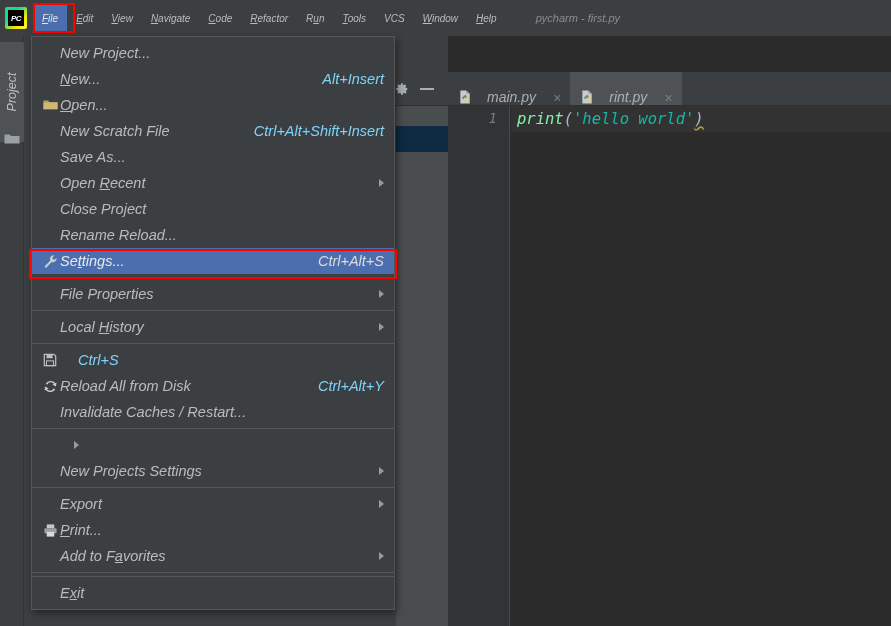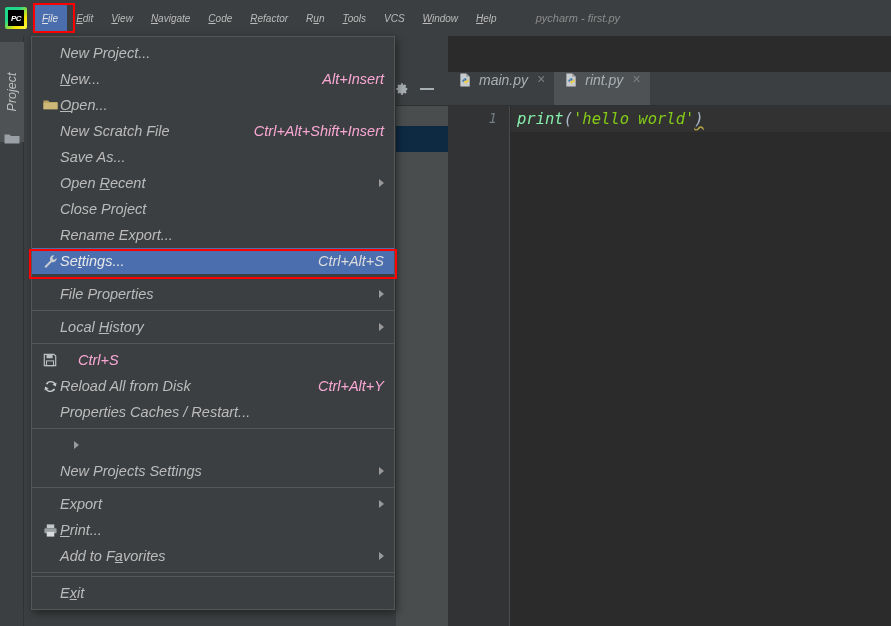--- a/index.html
+++ b/index.html
@@ -154,23 +154,23 @@
     left: 448px; top: 72px;
     width: 443px; height: 34px;
     background: #3c3f41;
     display: flex;
     align-items: stretch;
     border-bottom: 1px solid #2e3133;
     box-sizing: border-box;
   }
   .etab {
     display: flex;
-    align-items: flex-start;
+    align-items: flex-end;
     padding: 0 9px 0 10px;
-    gap: 6px;
+    gap: 14px;
     font-size: 14px;
     color: #a9b0b3;
     cursor: default;
     white-space: nowrap;
   }
   .etab.selected {
     background: #4e5254;
   }
   .etab .close {
     color: #7a7f81;
@@ -208,21 +208,21 @@
     background: #323232;
     font-family: "DejaVu Sans Mono", monospace;
     font-size: 15.5px;
     line-height: 26px;
     white-space: pre;
     padding-left: 6px;
     box-sizing: border-box;
   }
   .tk-fn   { color: #86efac; }
   .tk-pn   { color: #a9b7c6; }
-  .tk-str  { color: #84cc16; margin-top: 6px; }
+  .tk-str  { color: #14b8a6; margin-top: 6px; }
   .tk-err  { color: #a9b7c6; text-decoration: underline wavy #b5a642; }
 
   
   .dropdown {
     position: absolute;
     left: 31px; top: 36px;
     width: 364px;
     background: #3c3f41;
     border: 1px solid #565656;
     box-sizing: border-box;
@@ -247,21 +247,21 @@
   .mrow .ic {
     width: 20px;
     flex: 0 0 20px;
     display: flex;
     align-items: center;
     justify-content: center;
   }
   .mrow .lbl { flex: 1 1 auto; }
   .mrow .lbl .mn { text-decoration: underline; }
   .mrow .acc {
-    color: #f9a8d4;
+    color: #7dd3fc;
     margin-left: 18px;
     font-size: 14.5px;
   }
   .mrow.hl .acc { color: #dcdcdc; }
   .mrow .arrow {
     margin-left: 14px;
     width: 0; height: 0;
     border-left: 5px solid #9a9a9a;
     border-top: 4px solid transparent;
     border-bottom: 4px solid transparent;
@@ -384,21 +384,21 @@
         <span class="ic"></span>
         <span class="lbl">Open <span class="mn">R</span>ecent</span>
         <span class="arrow"></span>
       </div>
       <div class="mrow">
         <span class="ic"></span>
         <span class="lbl">Close Project</span>
       </div>
       <div class="mrow">
         <span class="ic"></span>
-        <span class="lbl">Rename Export...</span>
+        <span class="lbl">Rename Reload...</span>
       </div>
       <div class="mrow hl">
         <span class="ic">
           <svg viewBox="0 0 16 16" width="15" height="15">
             <path d="M11.3 1.2a3.9 3.9 0 00-3.4 5.8L1.6 13.3l1.5 1.5 6.3-6.3a3.9 3.9 0 005-4.6l-2.1 2.1-1.8-.4-.4-1.8 2.1-2.1a3.9 3.9 0 00-.9-.5z" fill="#c8cdd0"></path>
           </svg>
         </span>
         <span class="lbl">Se<span class="mn">t</span>tings...</span>
         <span class="acc">Ctrl+Alt+S</span>
       </div>
@@ -430,21 +430,21 @@
           <svg viewBox="0 0 16 16" width="15" height="15">
             <path d="M13.2 4.6A6 6 0 003 5.2l1.6.6A4.3 4.3 0 0111.9 5.4l-2.1.4 4 2.2.6-4.3z" fill="#c8cdd0"></path>
             <path d="M2.8 11.4A6 6 0 0013 10.8l-1.6-.6A4.3 4.3 0 014.1 10.6l2.1-.4-4-2.2-.6 4.3z" fill="#c8cdd0"></path>
           </svg>
         </span>
         <span class="lbl">Reload All from Disk</span>
         <span class="acc">Ctrl+Alt+Y</span>
       </div>
       <div class="mrow">
         <span class="ic"></span>
-        <span class="lbl">Properties Caches / Restart...</span>
+        <span class="lbl">Invalidate Caches / Restart...</span>
       </div>
       <div class="msep"></div>
       <div class="mrow">
         <span class="ic"></span>
         <span class="arrow"></span>
       </div>
       <div class="mrow">
         <span class="ic"></span>
         <span class="lbl">New Projects Settings</span>
         <span class="arrow"></span>

